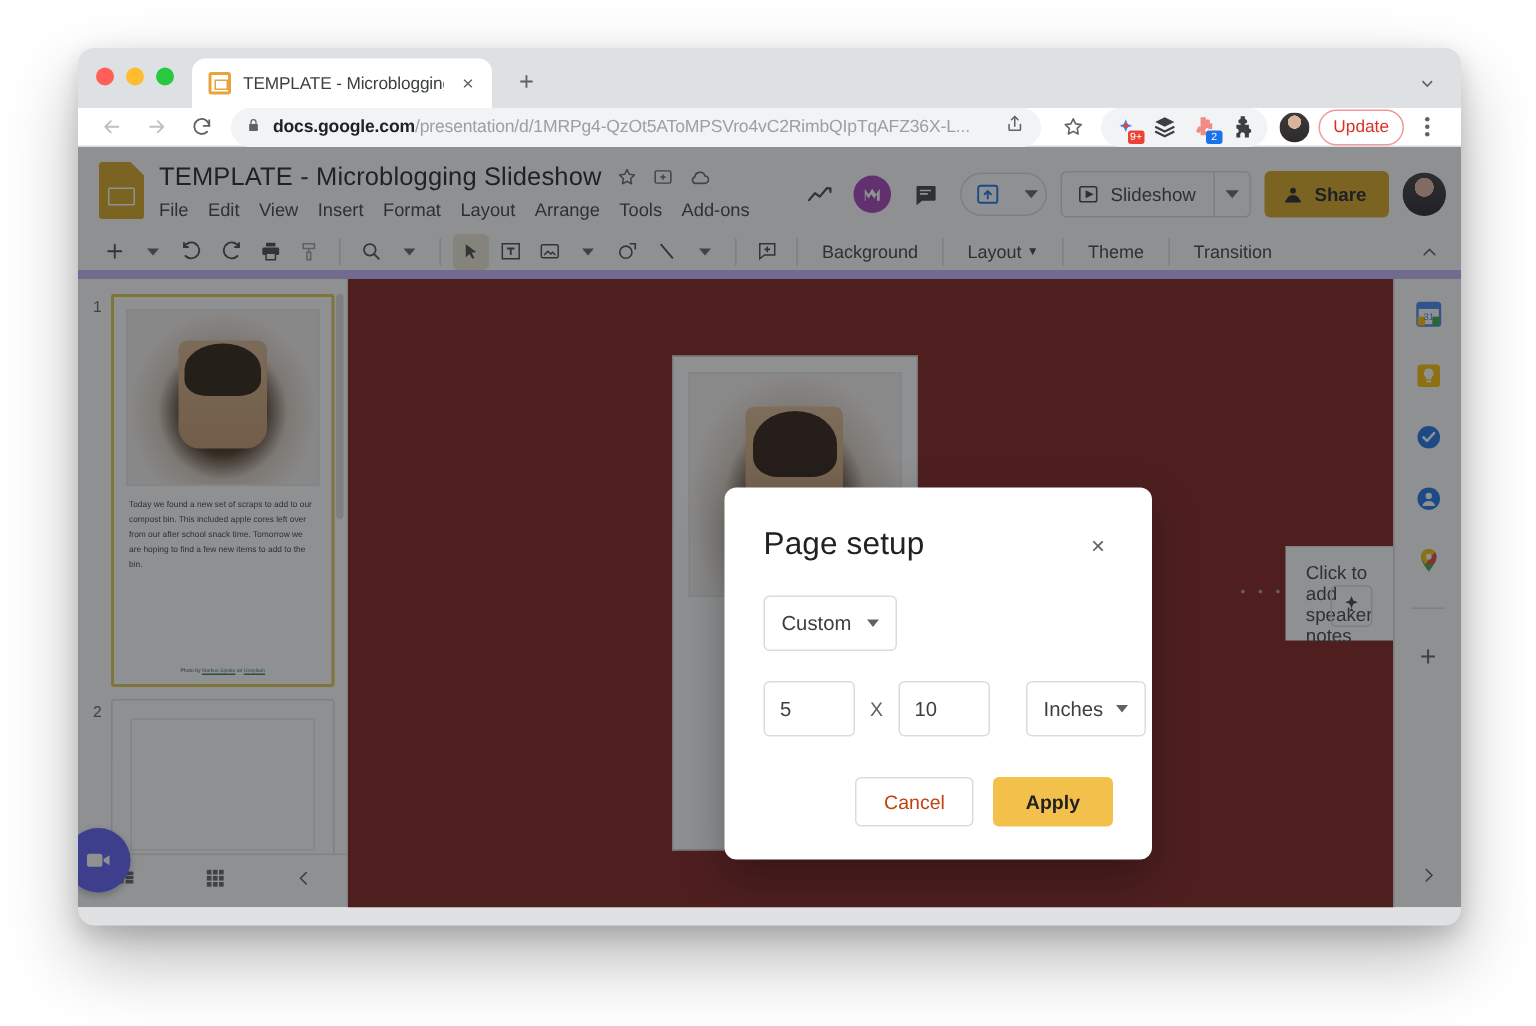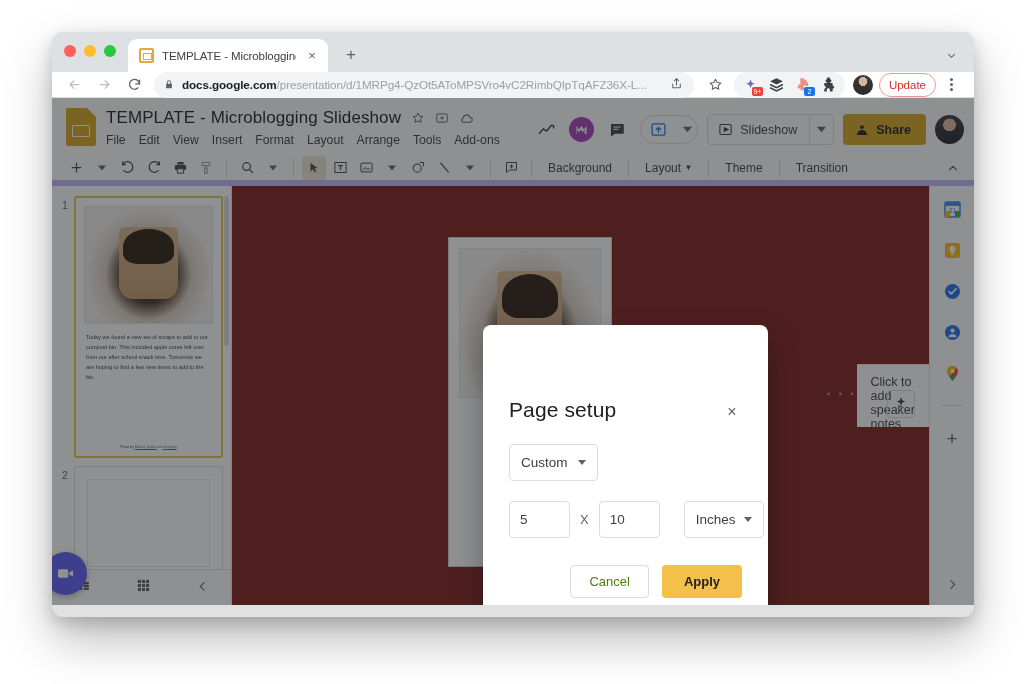--- a/index.html
+++ b/index.html
@@ -591,21 +591,21 @@
     position: absolute;
     left: 431px;
     top: 227px;
     width: 285px;
     background: #ffffff;
     border-radius: 8px;
     box-shadow: 0 12px 30px rgba(0,0,0,0.30);
     padding: 26px 26px 22px 26px;
     z-index: 21;
   }
-  .modal-title-row { display: flex; align-items: flex-end; margin-top: 47px; }
+  .modal-title-row { display: flex; align-items: flex-end; }
   .modal-title {
     font-size: 21px;
     color: #202124;
     font-weight: 400;
     letter-spacing: 0.1px;
   }
   .modal-close {
     margin-left: auto;
     color: #5f6368;
     font-size: 16px;
@@ -667,21 +667,21 @@
     display: flex;
     justify-content: flex-end;
     gap: 13px;
   }
   .btn-cancel {
     height: 33px;
     padding: 0 18px;
     border: 1px solid #dadce0;
     border-radius: 4px;
     background: #fff;
-    color: #4d7c0f;
+    color: #c2410c;
     font-size: 13px;
     font-family: "Liberation Sans", sans-serif;
   }
   .btn-apply {
     height: 33px;
     padding: 0 22px;
     border: none;
     border-radius: 4px;
     background: #f3c14b;
     color: #202124;

